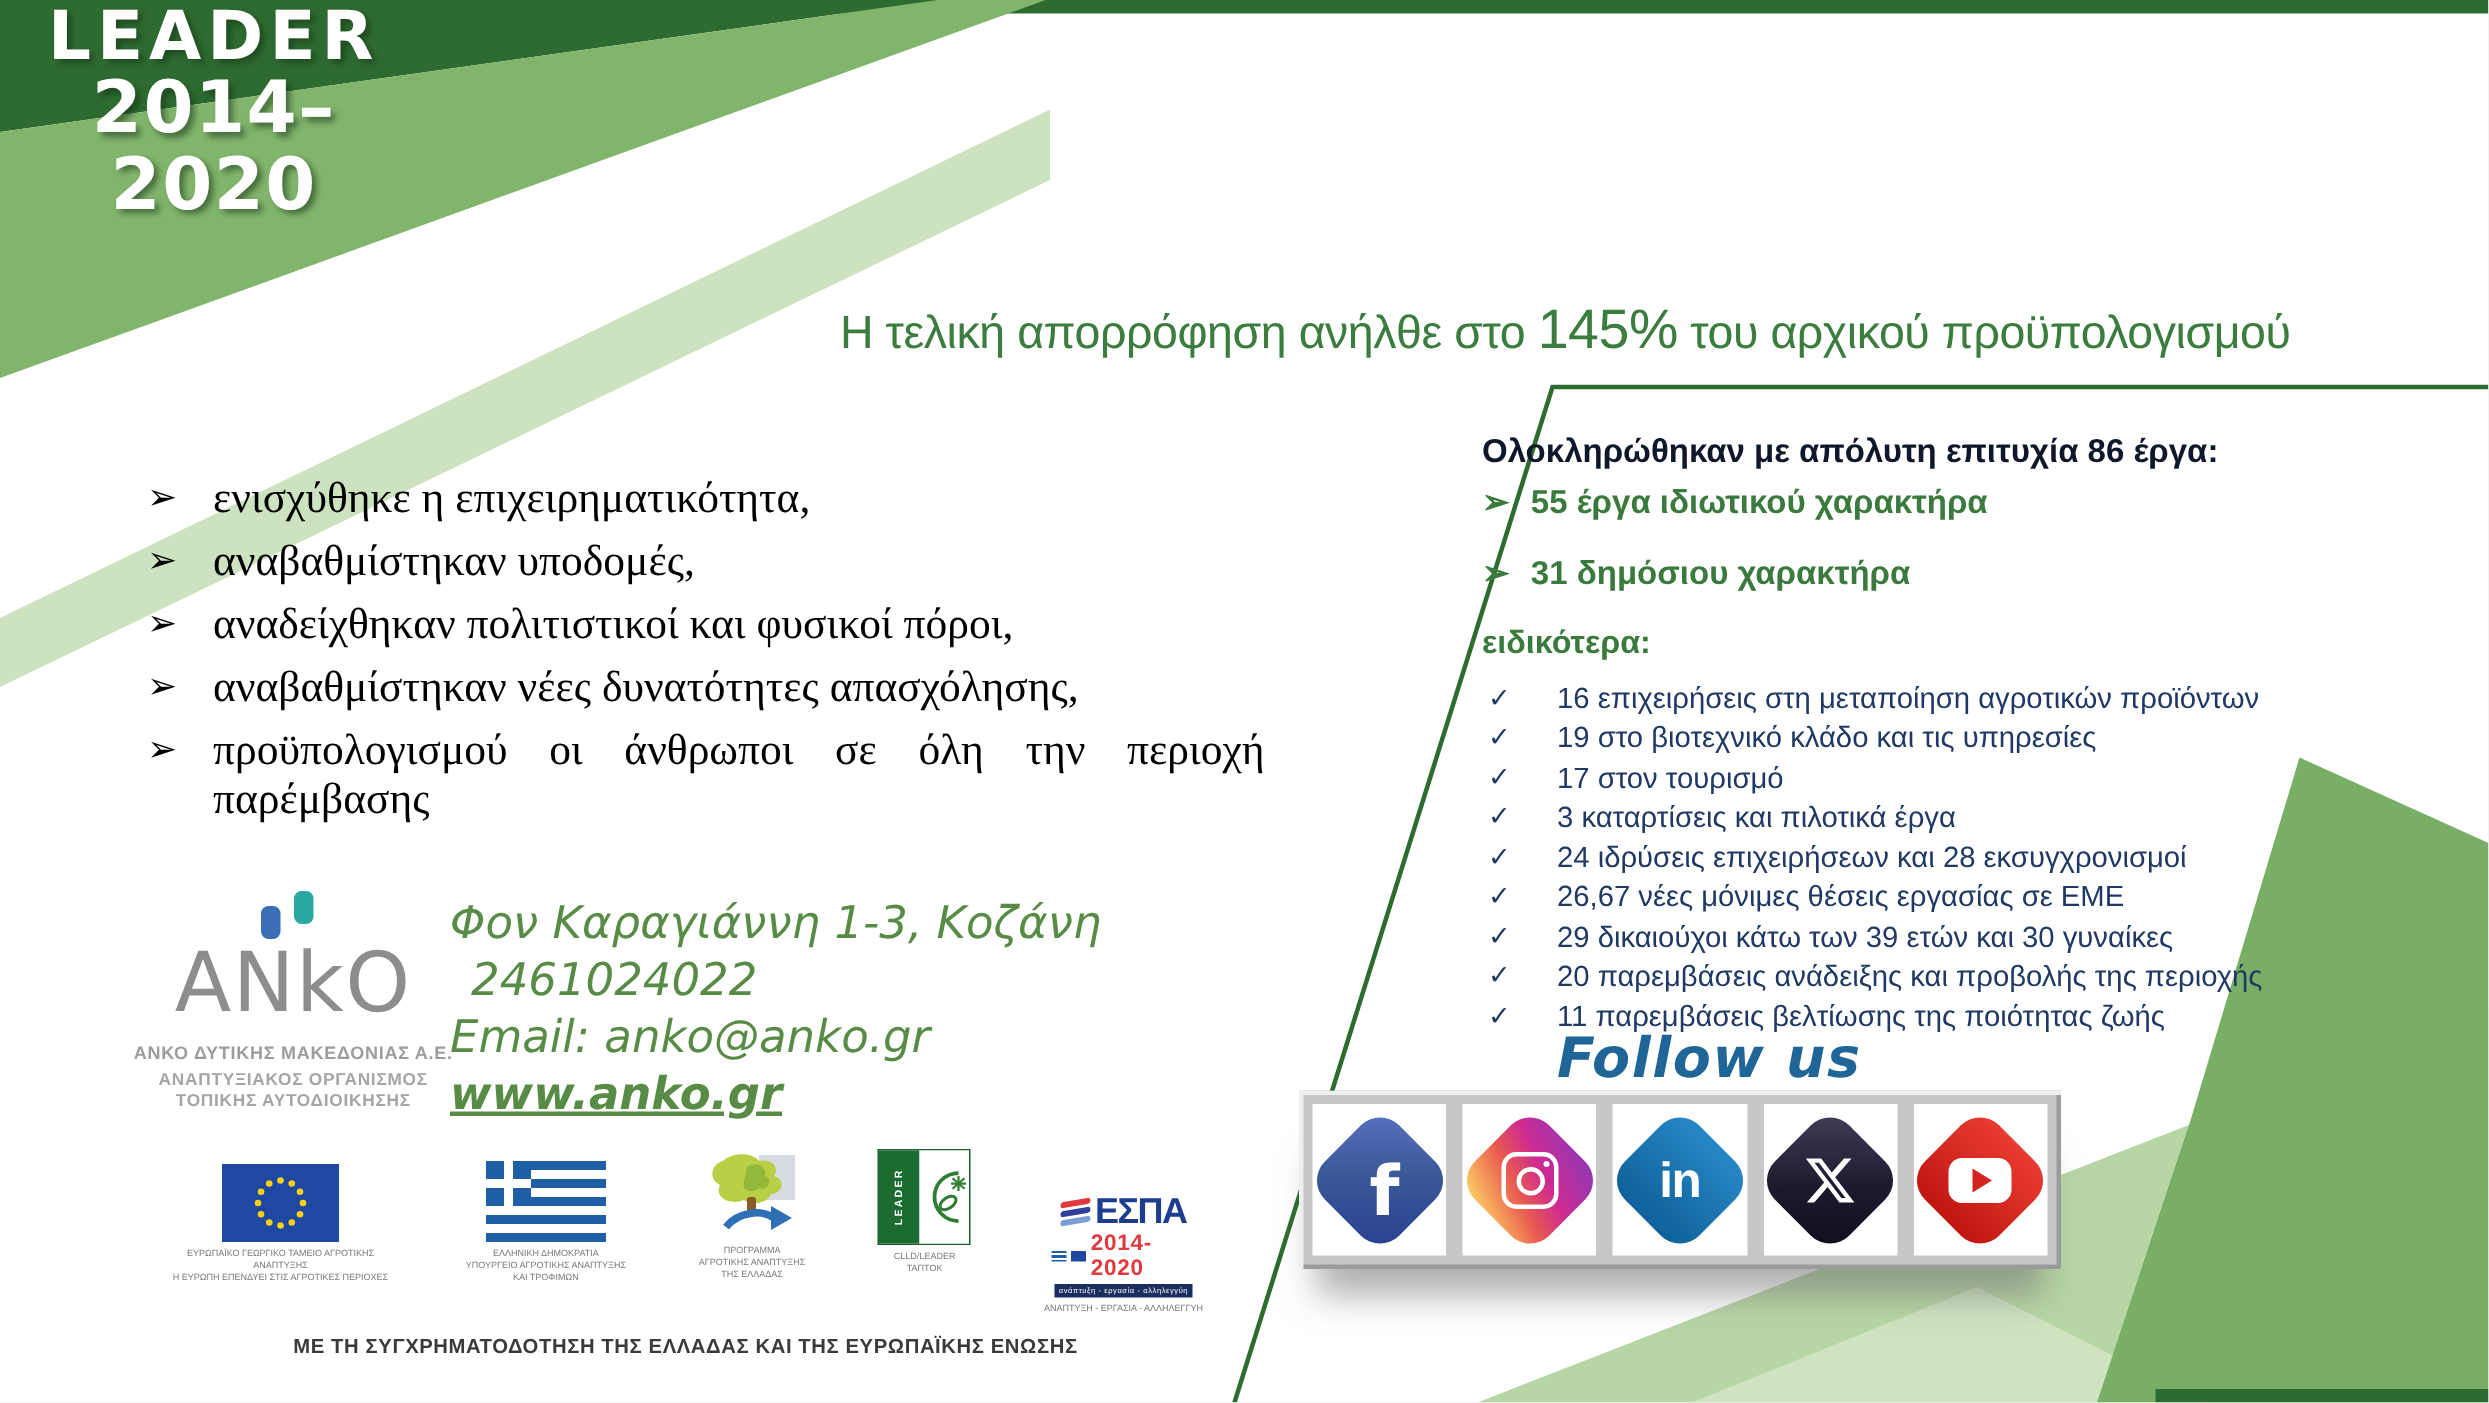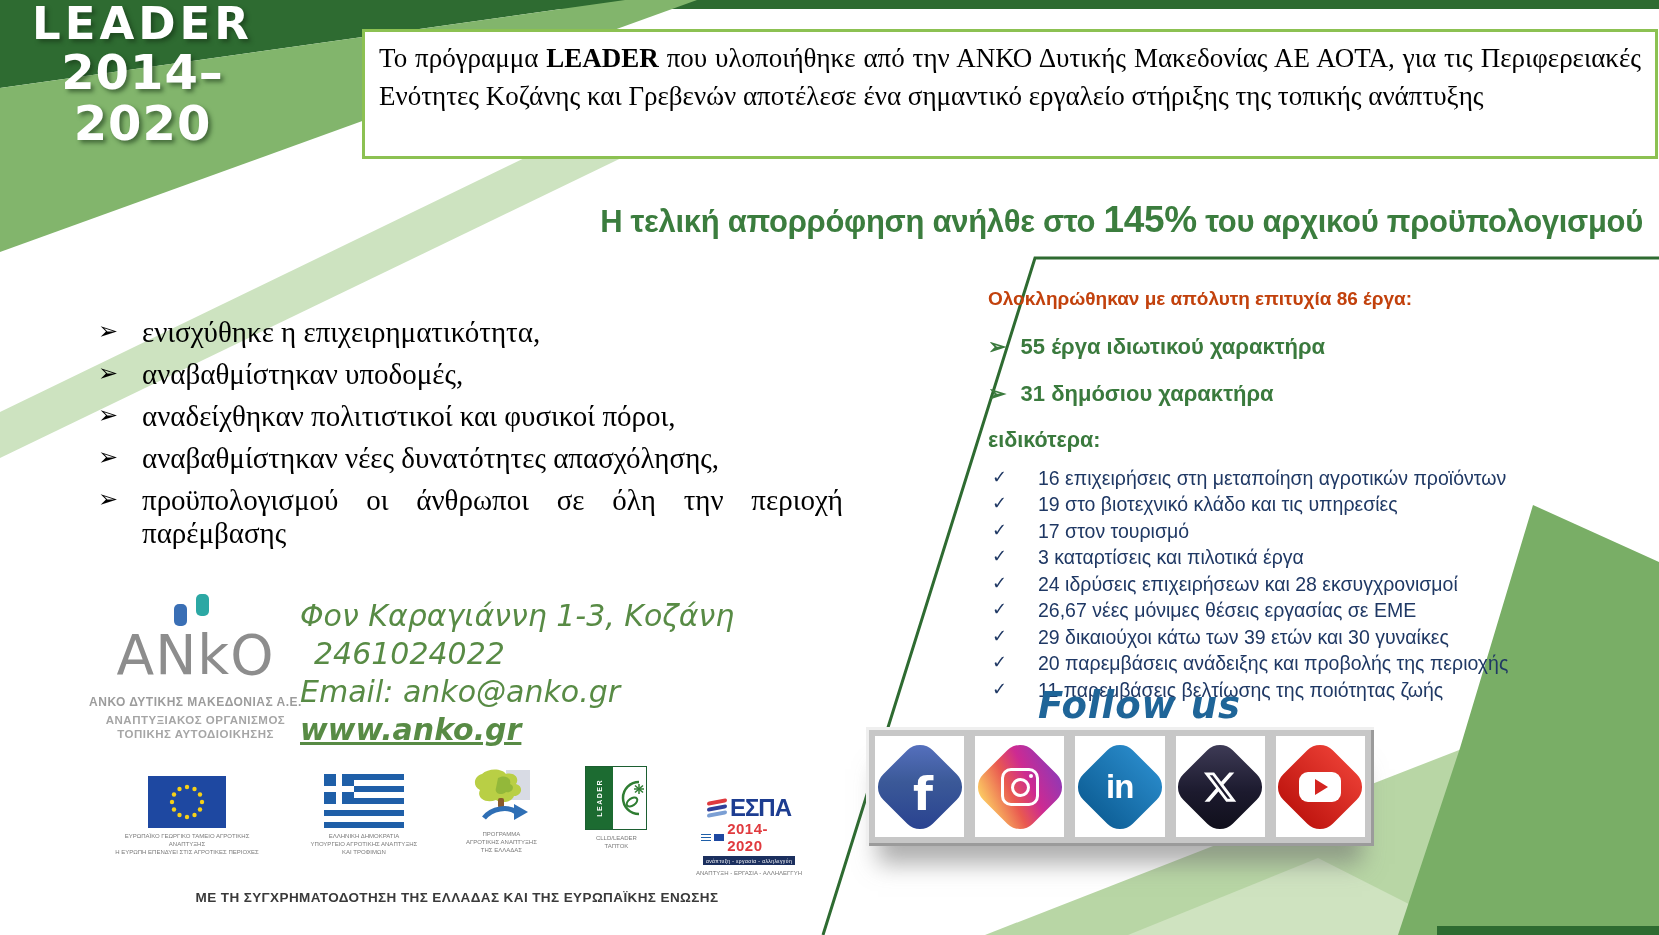--- a/index.html
+++ b/index.html
@@ -15,34 +15,34 @@
   .banner .l1{font-size:45px;letter-spacing:4px;}
   .banner .l2{font-size:48px;letter-spacing:1px;}
 
   
   .introbox{left:362px;top:29px;width:1262px;height:110px;z-index:2;background:#fff;
             border:3px solid #8cc152;padding:7px 14px;
             font-family:"Liberation Serif",serif;font-size:27px;line-height:1.42;
             color:#000;text-align:justify;}
 
   
-  .headline{left:560px;top:199px;right:16px;z-index:2;text-align:right;
-            color:#3b7d3e;font-weight:bold;font-size:31px;letter-spacing:-0.3px;}
+  .headline{left:560px;top:199px;right:16px;z-index:2;text-align:left;
+            color:#3b7d3e;font-weight:normal;font-size:31px;letter-spacing:-0.3px;}
   .headline .num{font-size:37px;}
 
   
   .bullets{left:98px;top:316px;width:745px;z-index:2;
            font-family:"Liberation Serif",serif;font-size:29px;color:#000;}
   .bullets .row{position:relative;padding-left:44px;margin-bottom:9px;}
   .bullets .row .arr{position:absolute;left:0;top:1px;font-size:24px;}
   .bullets .row.just{text-align:justify;}
 
   
   .panel{left:988px;top:288px;width:565px;z-index:2;}
-  .p-title{font-size:19px;font-weight:bold;color:#c2410c;margin-bottom:24px;}
+  .p-title{font-size:22px;font-weight:bold;color:#0f172a;margin-bottom:8px;}
   .p-arrow{font-size:22px;font-weight:bold;color:#3a7a3d;margin-bottom:21px;}
   .p-arrow .arr{margin-right:8px;}
   .p-sub{font-size:21.5px;font-weight:bold;color:#3a7a3d;margin-bottom:15px;}
   .p-check{display:flex;margin-bottom:6px;color:#1f3864;font-size:19.5px;line-height:1.05;}
   .p-check .chk{width:46px;flex:none;padding-left:4px;font-size:18px;}
 
   
   .anko{left:88px;top:596px;width:215px;z-index:2;text-align:center;}
   .anko .figs{position:relative;height:36px;}
   .anko .fig{position:absolute;width:13px;}
@@ -129,23 +129,20 @@
     <polygon points="1533,505 1659,562 1659,935 1398,935 1460,748" fill="#79ae66"></polygon>
     <polygon points="1437,926 1659,926 1659,935 1437,935" fill="#2e6b31"></polygon>
     <polyline points="823,935 1035,258 1659,258" fill="none" stroke="#2e6b31" stroke-width="3"></polyline>
   </svg>
 
   <div class="abs banner">
     <div class="l1">LEADER</div>
     <div class="l2">2014–2020</div>
   </div>
 
-  <div class="abs introbox">
-    <span>Το πρόγραμμα </span><b>LEADER</b><span> που υλοποιήθηκε από την ΑΝΚΟ Δυτικής Μακεδονίας ΑΕ ΑΟΤΑ, για τις Περιφερειακές Ενότητες Κοζάνης και Γρεβενών αποτέλεσε ένα σημαντικό εργαλείο στήριξης της τοπικής ανάπτυξης</span>
-  </div>
 
   <div class="abs headline">
     <span>Η τελική απορρόφηση ανήλθε στο </span><span class="num">145%</span><span> του αρχικού προϋπολογισμού</span>
   </div>
 
   <div class="abs bullets">
     <div class="row">
       <span class="arr">➢</span>
       <span>ενισχύθηκε η επιχειρηματικότητα,</span>
     </div>

